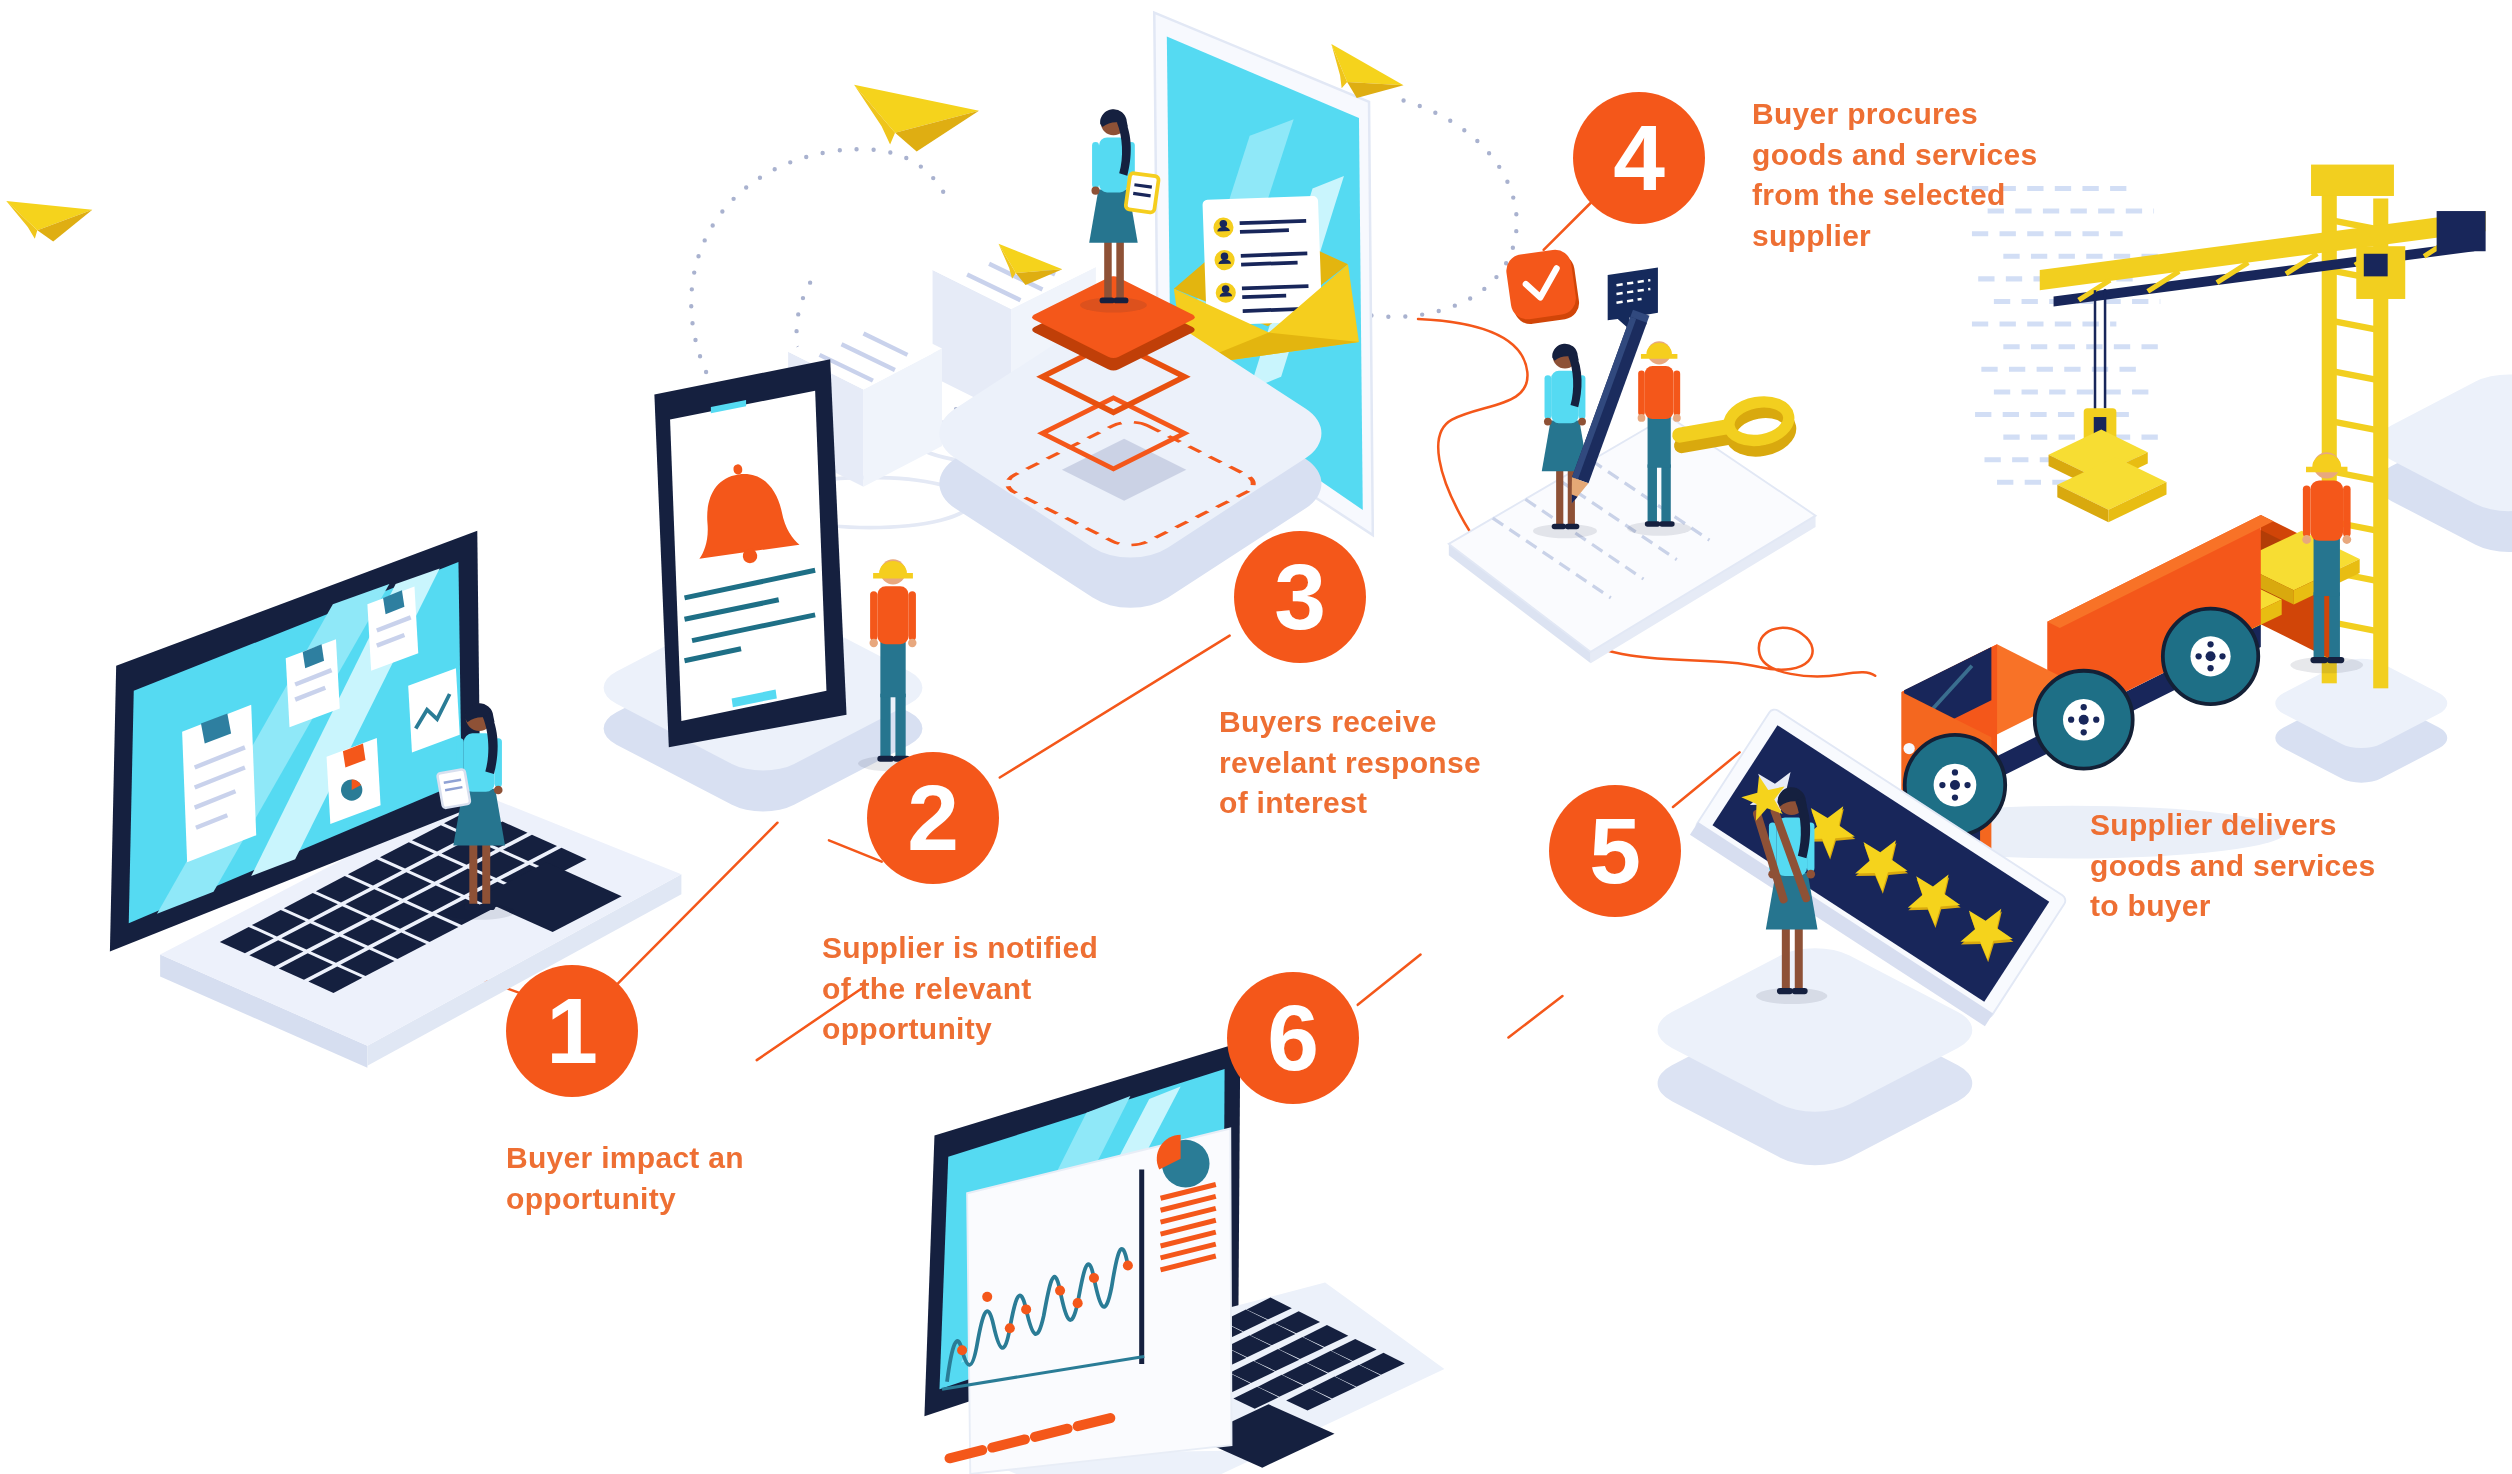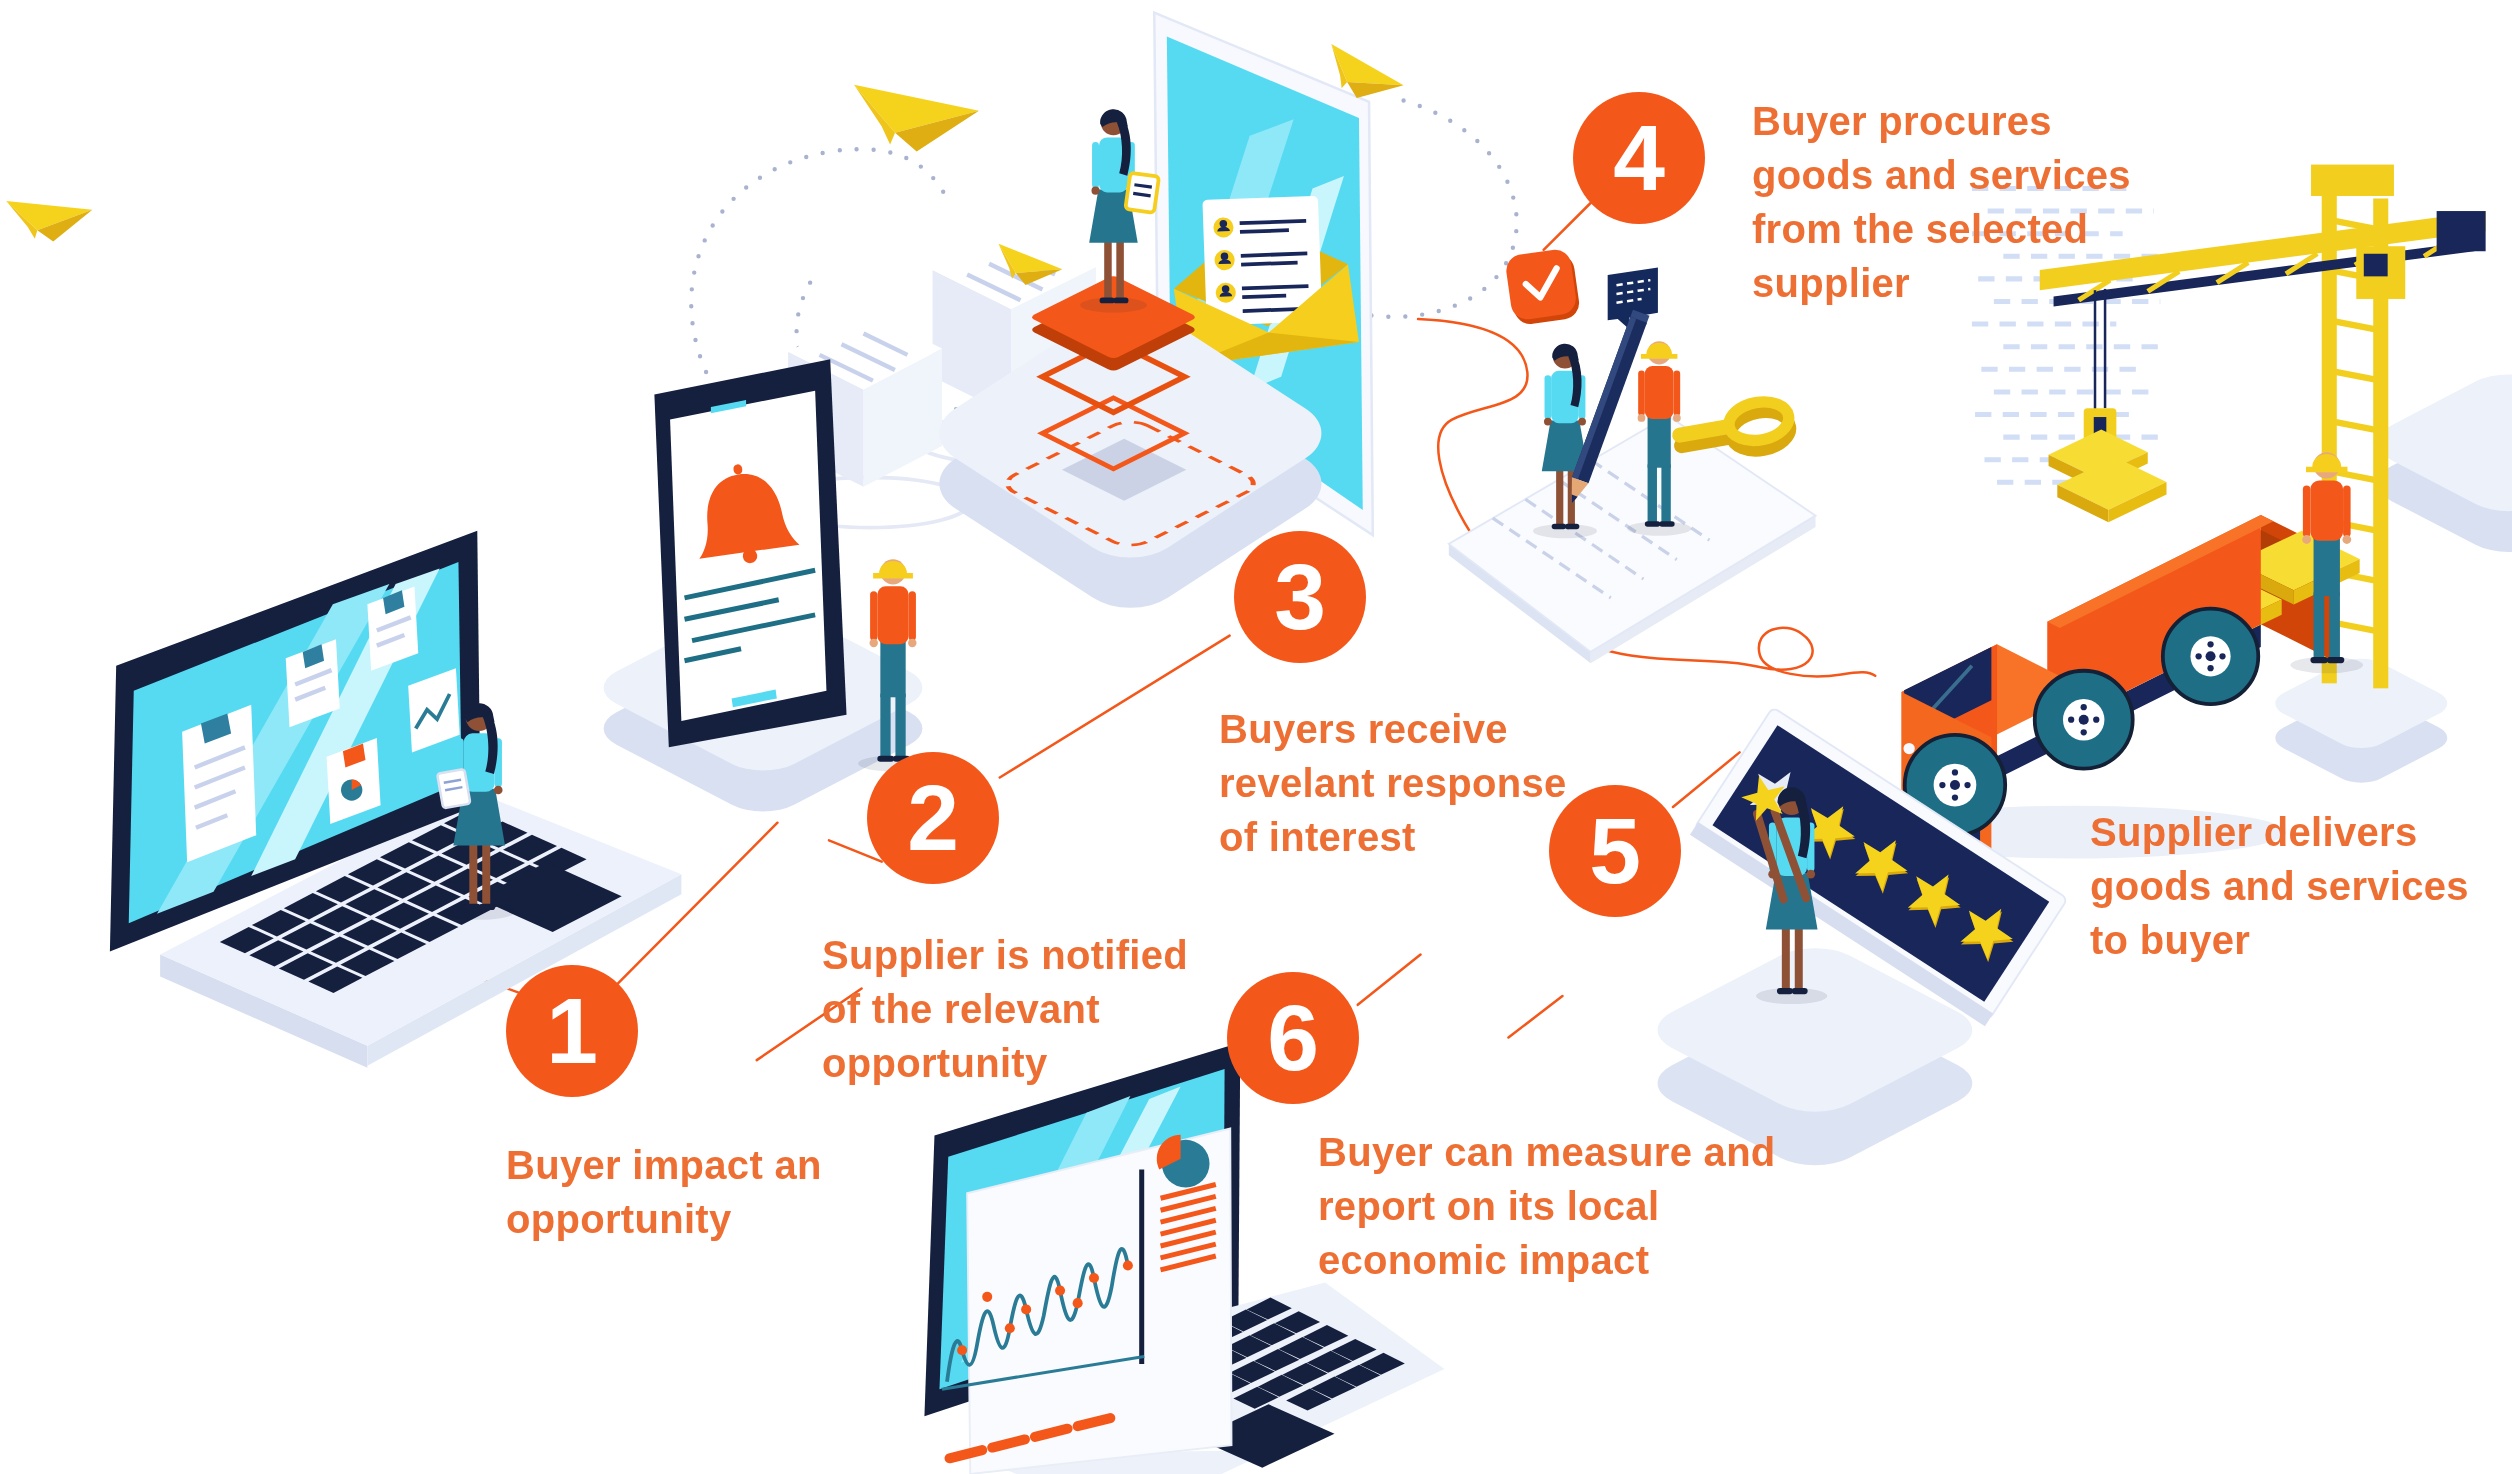--- a/index.html
+++ b/index.html
@@ -2,21 +2,21 @@
 <html style="font-size:10px"><head>
 <meta charset="utf-8">
 <style>
   html,body{margin:0;padding:0;background:#ffffff;}
   .stage{position:relative;width:2512px;height:1474px;background:#ffffff;overflow:hidden;
          font-family:"Liberation Sans",sans-serif;}
   .stage svg.art{position:absolute;left:0;top:0;}
   .badge{position:absolute;width:132px;height:132px;border-radius:50%;background:#F4571A;
          color:#ffffff;display:flex;align-items:center;justify-content:center;
          font-size:93px;font-weight:bold;line-height:1;}
-  .lbl{position:absolute;color:#EE6F33;font-size:40px;font-weight:bold;line-height:1.35;
+  .lbl{position:absolute;color:#EE6F33;font-size:30px;font-weight:bold;line-height:1.35;
        white-space:pre-line;letter-spacing:0.3px;}
 </style>
 </head>
 <body>
 
 <div class="stage">
 
 <svg class="art" width="2512" height="1474" viewBox="0 0 4000 2347">
   <defs>
     <path id="key1" d="M0,0 L40,18 L86,-6 L46,-24 Z"></path>
@@ -539,18 +539,15 @@
   <div class="lbl" style="left:1219px;top:702px;">Buyers receive
 revelant response
 of interest</div>
   <div class="lbl" style="left:1752px;top:94px;">Buyer procures
 goods and services
 from the selected
 supplier</div>
   <div class="lbl" style="left:2090px;top:805px;">Supplier delivers
 goods and services
 to buyer</div>
-  <div class="lbl" style="left:1318px;top:1125px;">Buyer can measure and
-report on its local
-economic impact</div>
 
 </div>
 
 
 </body></html>

